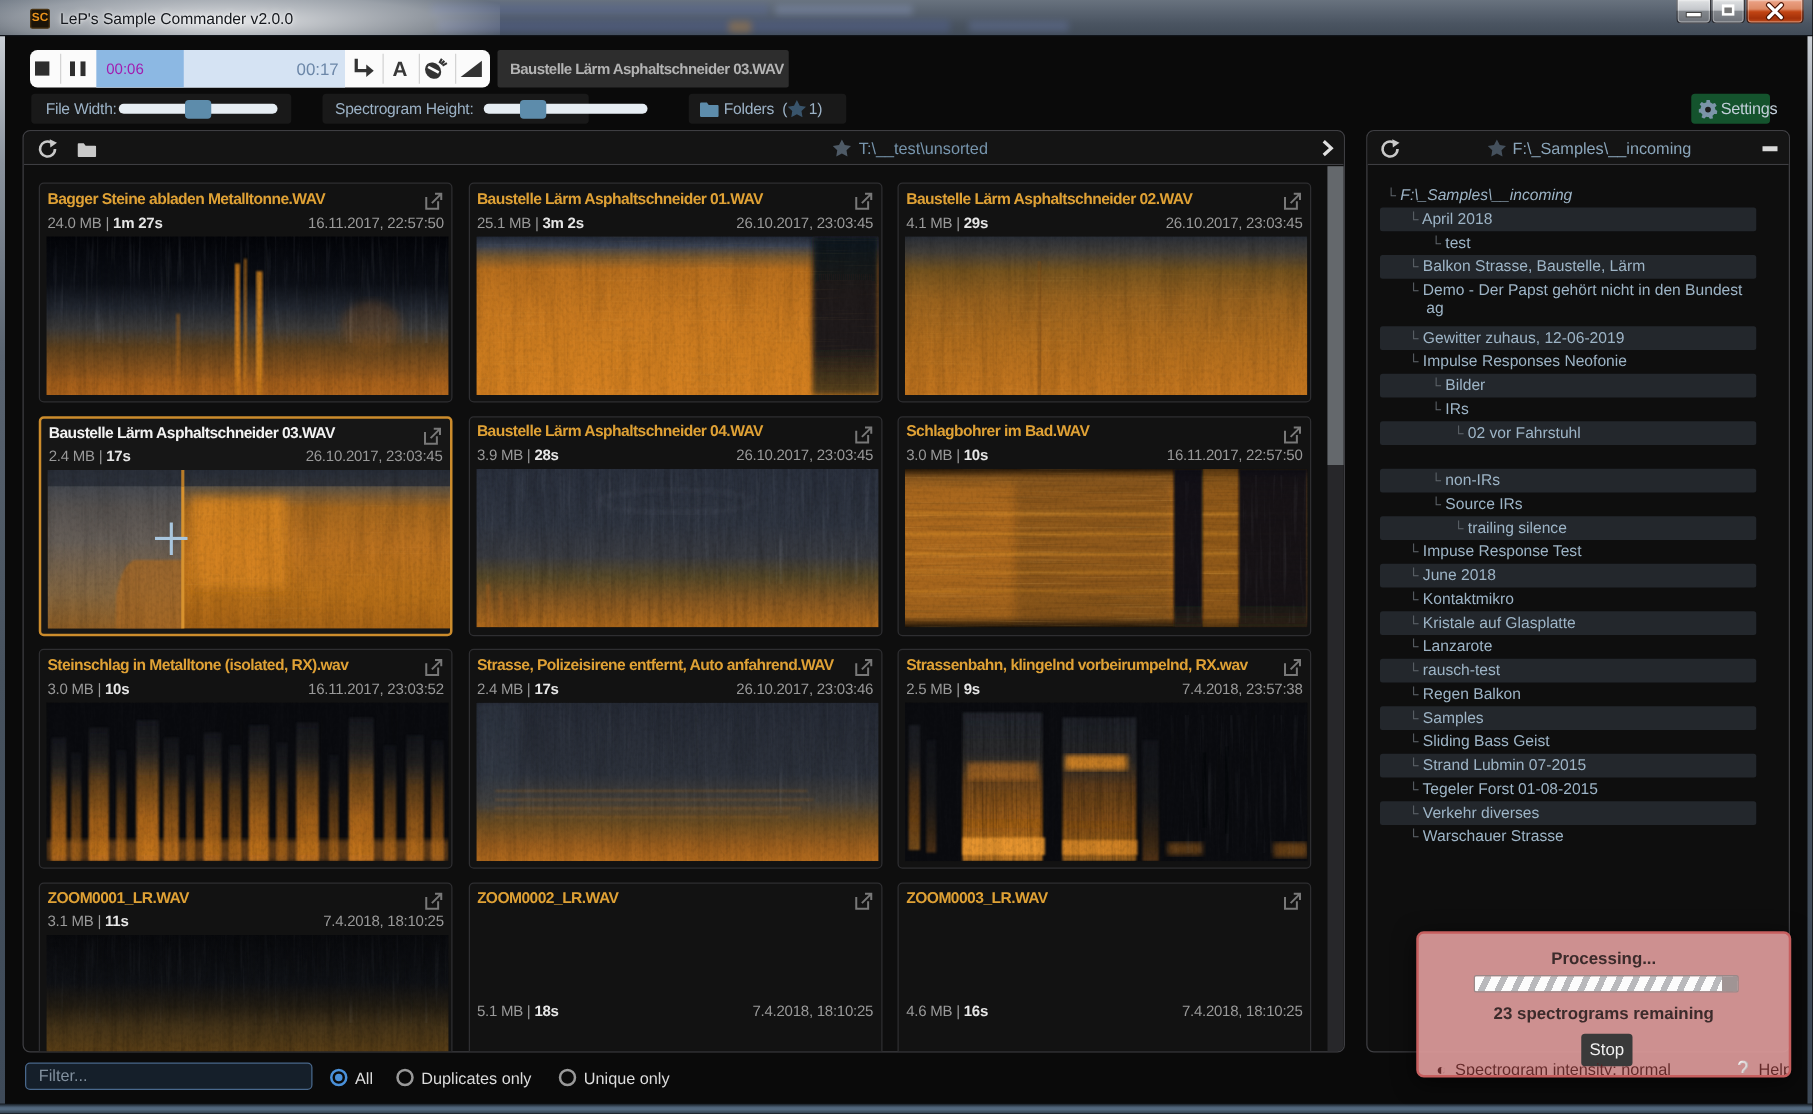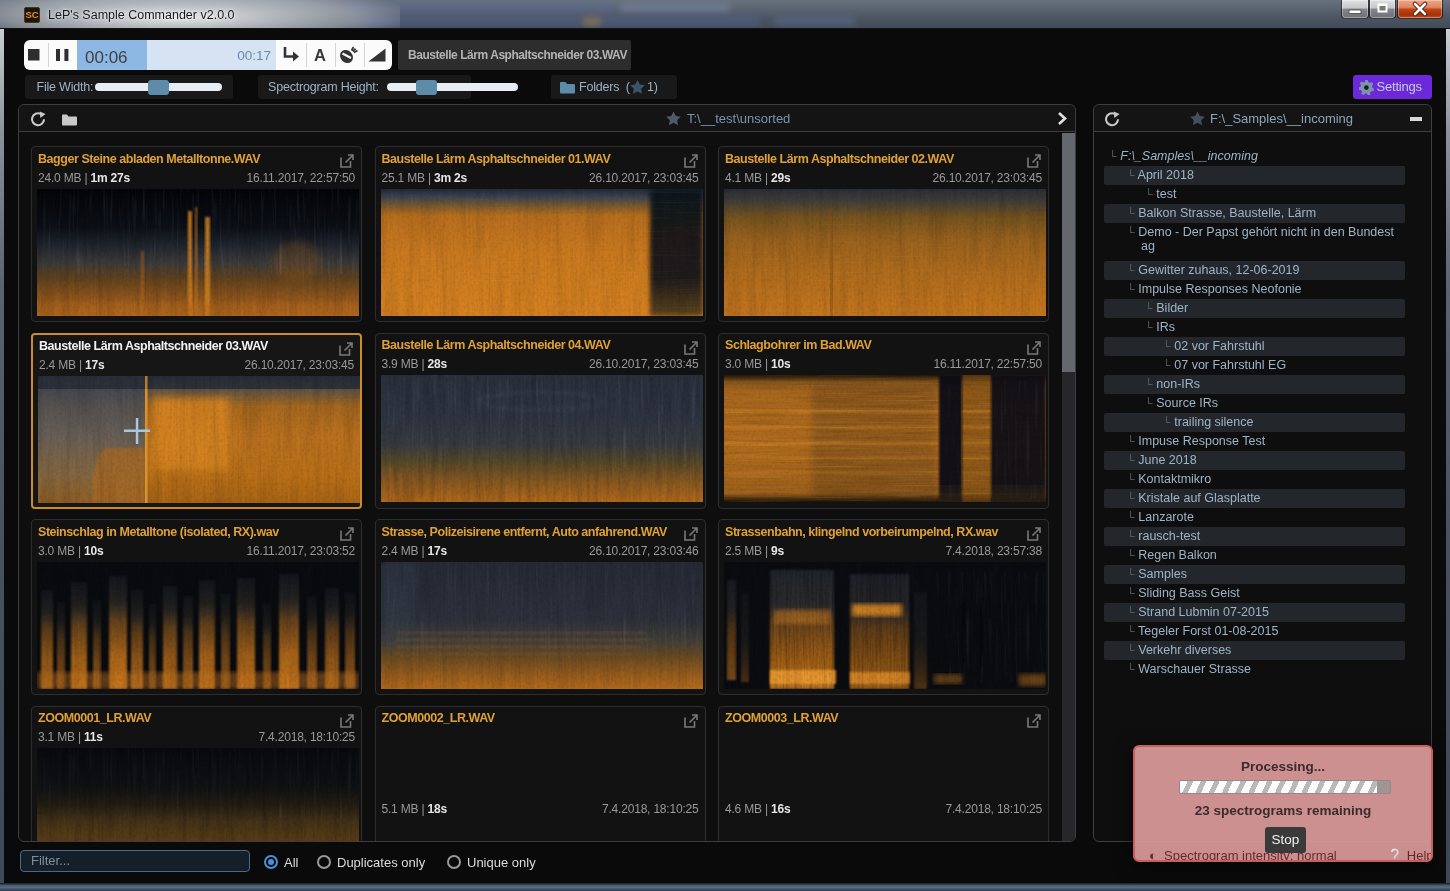--- a/index.html
+++ b/index.html
@@ -20,21 +20,21 @@
   border:1px solid #4a3414; border-radius:2px; color:#e8921c; font-weight:bold;
   font-size:9.5px; text-align:center; line-height:14px; }
 #wtitle { left:48px; top:7.5px; font-size:12.5px; color:#14171c;
   text-shadow:0 0 6px rgba(255,255,255,0.9), 0 0 2px rgba(255,255,255,0.8); }
 .wbtn { top:0; height:19px; border:1px solid rgba(15,15,20,0.8); border-top:none;
   border-radius:0 0 4px 4px; box-shadow:inset 0 0 0 1px rgba(255,255,255,0.35); }
 #player { left:24px; top:40px; width:368px; height:30px; background:#fbfbfb; border-radius:6px; }
 .psep { top:3px; width:1px; height:24px; background:#d4d4d4; }
 #progress { left:53px; top:0; width:199px; height:30px; background:#d5e3f3; overflow:hidden; }
 #progfill { left:0; top:0; width:70px; height:30px; background:#8cb8e3; }
-#t1 { left:8px; top:7.5px; font-size:17px; color:#404040; }
+#t1 { left:8px; top:7.5px; font-size:12px; color:#a21caf; }
 #t2 { right:5px; top:7.5px; font-size:13.5px; color:#6c87a8; }
 #filelabel { left:398px; top:40px; width:233px; height:30px; background:#2d2d2d;
   border-radius:2px; color:#b3b3b3; font-weight:bold; font-size:12px;
   letter-spacing:-0.45px; line-height:30px; padding-left:10px; white-space:nowrap; overflow:hidden; }
 .bar2 { top:75px; height:24px; background:#191919; border-radius:3px;
   color:#9cb2c6; font-size:12.5px; letter-spacing:-0.2px; }
 .btxt { top:4.5px; }
 .strack { top:8px; height:8px; background:#e6edf3; border-radius:4px; }
 .sthumb { top:4.5px; width:21px; height:15px; background:#5d8cab; border-radius:3px; }
 .panel { background:#0e0e0e; border:1px solid #3e3e42; border-radius:6px; }
@@ -195,21 +195,21 @@
 <div class="abs bar2" style="left:550.5px;width:126px;">
   <svg class="abs" style="left:9px;top:5.5px" width="15" height="13">
       <path d="M0 2 Q0 1 1 1 L5.5 1 L7 3 L14 3 Q15 3 15 4 L15 11.5 Q15 12.5 14 12.5 L1 12.5 Q0 12.5 0 11.5 Z" fill="#5d8cab"></path>
     </svg>
   <span class="abs btxt" style="left:28.5px;">Folders&nbsp;&nbsp;(</span>
   <svg class="abs" style="left:79px;top:5px" width="15" height="14">
       <path d="M7.5 0 L9.8 4.6 L14.8 5.3 L11.2 8.8 L12 13.8 L7.5 11.4 L3 13.8 L3.8 8.8 L0.2 5.3 L5.2 4.6 Z" fill="#39546b"></path>
     </svg>
   <span class="abs btxt" style="left:96.5px;">1)</span>
 </div>
-<div class="abs bar2" style="left:1353px;width:79px;background:#6d28d9;">
+<div class="abs bar2" style="left:1353px;width:63px;background:#14532d;">
   <svg class="abs" style="left:6px;top:5px" width="15" height="15">
       <path d="M6.2 0 L8.8 0 L9.3 2 A5.5 5.5 0 0 1 11 3 L13 2.3 L14.3 4.5 L12.8 5.9 A5.5 5.5 0 0 1 13.4 7.8 L15 8.7 L14.4 11.2 L12.3 11.2 A5.5 5.5 0 0 1 11 12.6 L11.4 14.7 L9 15.4 L7.9 13.6 A5.5 5.5 0 0 1 5.9 13.4 L4.4 15 L2.2 13.7 L3 11.7 A5.5 5.5 0 0 1 1.8 10.1 L-0.3 10 L-0.5 7.5 L1.5 6.8 A5.5 5.5 0 0 1 2 4.9 L0.7 3.3 L2.4 1.5 L4.2 2.5 A5.5 5.5 0 0 1 6 1.9 Z" fill="#7c95a9"></path>
       <circle cx="7.4" cy="7.6" r="2.3" fill="#1d1d1d"></circle>
     </svg>
   <span class="abs" style="left:23.5px;top:4px;color:#c2cfd9;font-size:13px;">Settings</span>
 </div>
 <div class="abs panel" id="lpanel">
   <div class="abs phead">
     <svg class="abs" style="left:11px;top:6px" width="17" height="16">
         <path d="M14 8.2 A6 6 0 1 1 10.6 2.8" stroke="#c9c9c9" stroke-width="2.1" fill="none"></path>
@@ -616,21 +616,20 @@
 <div class="trow" style="top:42px;height:19px;font-style:italic;"><span class="tick" style="padding-left:5px;">└</span> F:\_Samples\__incoming</div>
 <div class="trow trowbg" style="top:61px;height:19px;"><span class="tick" style="padding-left:23px;">└</span> April 2018</div>
 <div class="trow" style="top:80px;height:19px;"><span class="tick" style="padding-left:41px;">└</span> test</div>
 <div class="trow trowbg" style="top:99px;height:19px;"><span class="tick" style="padding-left:23px;">└</span> Balkon Strasse, Baustelle, Lärm</div>
 <div class="trow" style="top:118px;height:38px;"><span class="tick" style="padding-left:23px;">└</span> Demo - Der Papst gehört nicht in den Bundest<br><span style="padding-left:37px;">ag</span></div>
 <div class="trow trowbg" style="top:156px;height:19px;"><span class="tick" style="padding-left:23px;">└</span> Gewitter zuhaus, 12-06-2019</div>
 <div class="trow" style="top:175px;height:33px;"><span class="tick" style="padding-left:23px;">└</span> Impulse Responses Neofonie</div>
 <div class="trow trowbg" style="top:194px;height:19px;"><span class="tick" style="padding-left:41px;">└</span> Bilder</div>
 <div class="trow" style="top:213px;height:19px;"><span class="tick" style="padding-left:41px;">└</span> IRs</div>
 <div class="trow trowbg" style="top:232px;height:19px;"><span class="tick" style="padding-left:59px;">└</span> 02 vor Fahrstuhl</div>
-<div class="trow" style="top:251px;height:19px;"><span class="tick" style="padding-left:59px;">└</span> 07 vor Fahrstuhl EG</div>
 <div class="trow trowbg" style="top:270px;height:19px;"><span class="tick" style="padding-left:41px;">└</span> non-IRs</div>
 <div class="trow" style="top:289px;height:19px;"><span class="tick" style="padding-left:41px;">└</span> Source IRs</div>
 <div class="trow trowbg" style="top:308px;height:19px;"><span class="tick" style="padding-left:59px;">└</span> trailing silence</div>
 <div class="trow" style="top:327px;height:19px;"><span class="tick" style="padding-left:23px;">└</span> Impuse Response Test</div>
 <div class="trow trowbg" style="top:346px;height:19px;"><span class="tick" style="padding-left:23px;">└</span> June 2018</div>
 <div class="trow" style="top:365px;height:19px;"><span class="tick" style="padding-left:23px;">└</span> Kontaktmikro</div>
 <div class="trow trowbg" style="top:384px;height:19px;"><span class="tick" style="padding-left:23px;">└</span> Kristale auf Glasplatte</div>
 <div class="trow" style="top:403px;height:19px;"><span class="tick" style="padding-left:23px;">└</span> Lanzarote</div>
 <div class="trow trowbg" style="top:422px;height:19px;"><span class="tick" style="padding-left:23px;">└</span> rausch-test</div>
 <div class="trow" style="top:441px;height:18px;"><span class="tick" style="padding-left:23px;">└</span> Regen Balkon</div>

